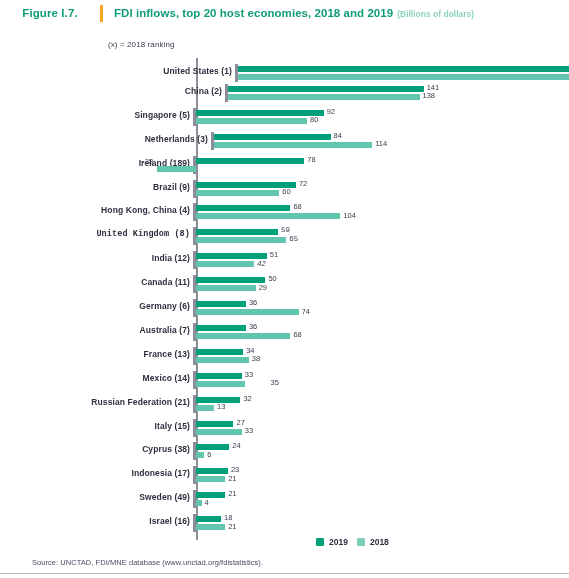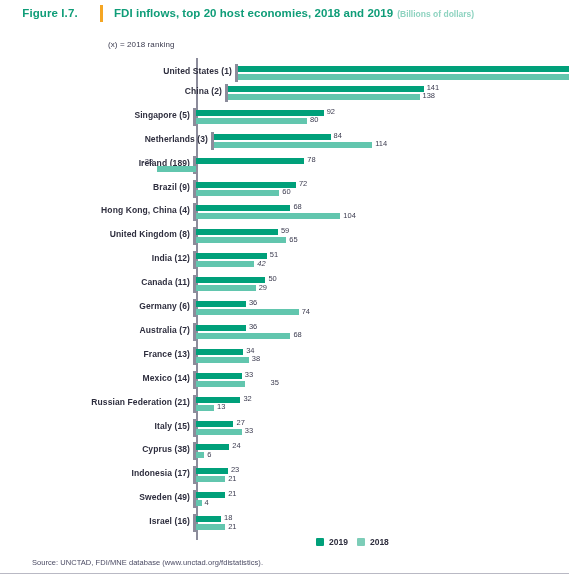--- a/index.html
+++ b/index.html
@@ -153,21 +153,21 @@
       <div class="val v2018" style="left: 282.28px;">60</div>
     </div>
     <div class="row" style="top: 143.4px;">
       <div class="cat-label">Hong Kong, China (4)</div>
       <div class="tick"></div>
       <div class="bar y2019" style="width: 94.384px; left: 196px;"></div>
       <div class="val v2019" style="left: 293.384px;">68</div>
       <div class="bar y2018" style="width: 144.352px; left: 196px;"></div>
       <div class="val v2018" style="left: 343.352px;">104</div>
     </div>
-    <div class="row" style="top: 167.3px;">
+    <div class="row" style="top: 167.3px; font-family: Liberation Mono, monospace;">
       <div class="cat-label">United Kingdom (8)</div>
       <div class="tick"></div>
       <div class="bar y2019" style="width: 81.892px; left: 196px;"></div>
       <div class="val v2019" style="left: 280.892px;">59</div>
       <div class="bar y2018" style="width: 90.22px; left: 196px;"></div>
       <div class="val v2018" style="left: 289.22px;">65</div>
     </div>
     <div class="row" style="top: 191.2px;">
       <div class="cat-label">India (12)</div>
       <div class="tick"></div>

